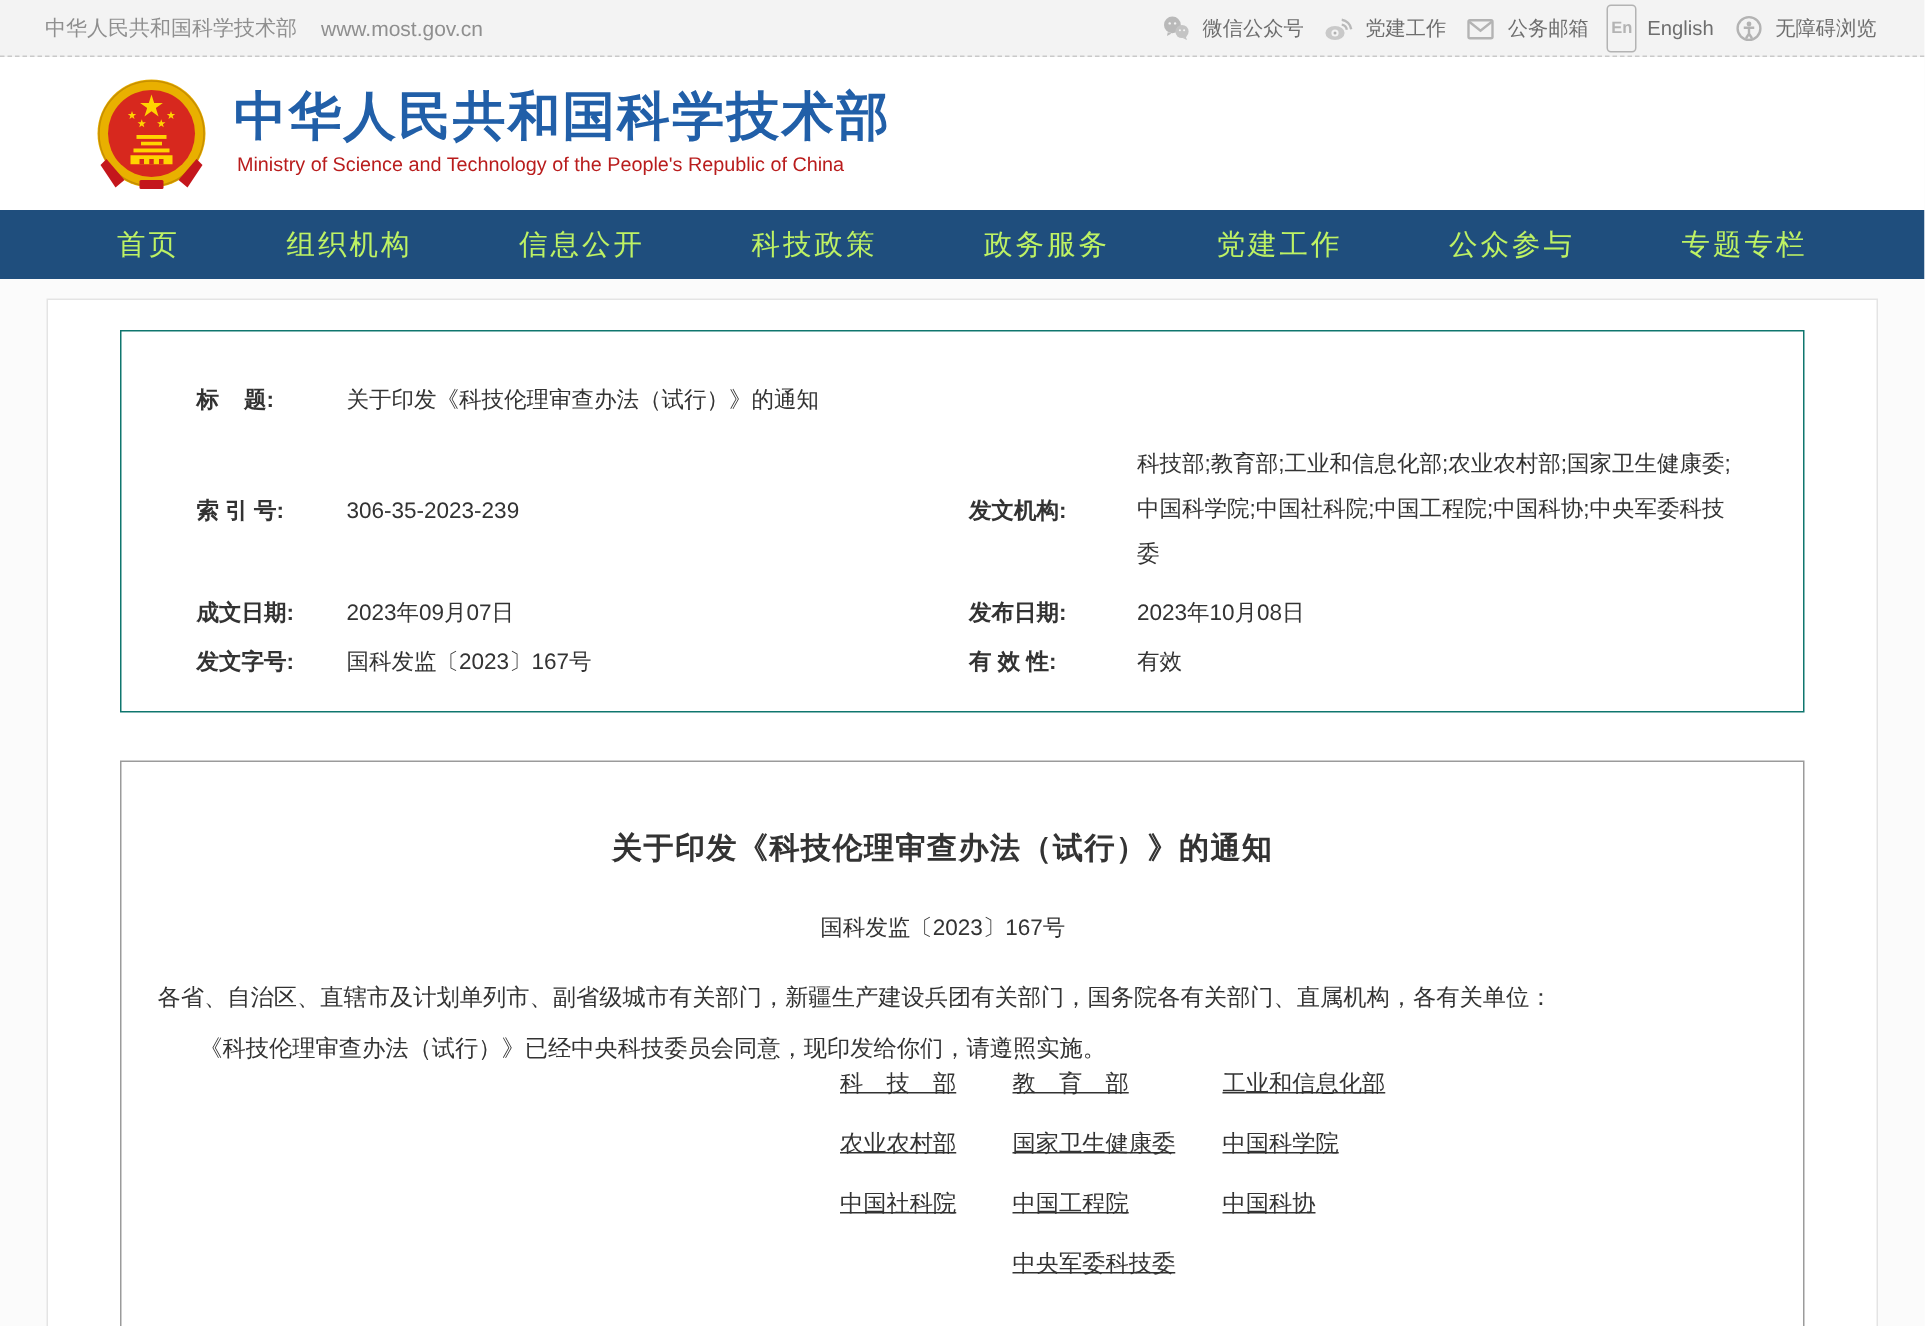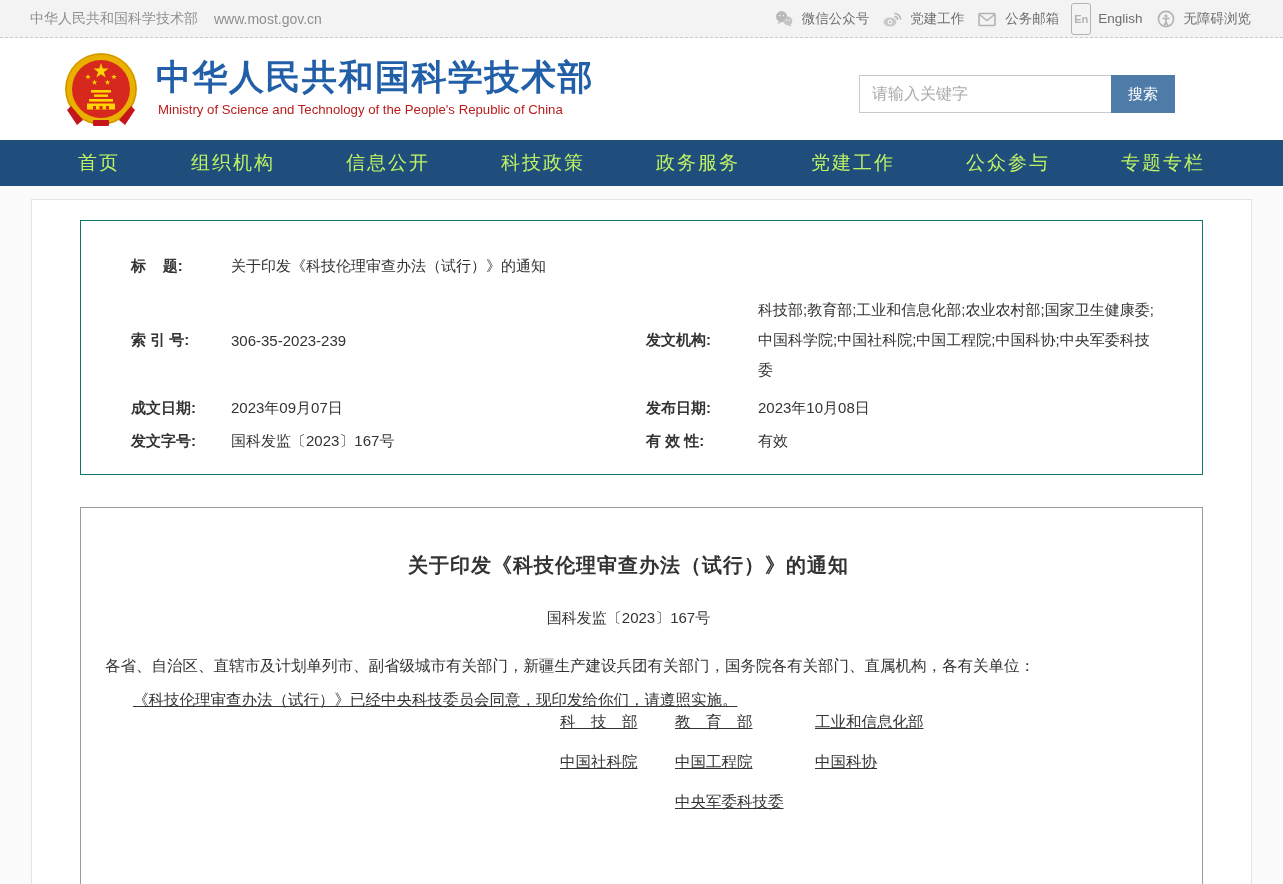--- a/index.html
+++ b/index.html
@@ -48,21 +48,21 @@
   .m-v.colL { width:415px; flex-shrink:0; }
   .m-l.colR { margin-left:0; width:112px; }
   .m-v.wrap2 { line-height:30px; padding-right:40px; }
   .m-row.title-row { padding:8px 0 12px; }
 
   
   .doc-box { border:1px solid #9b9b9b; margin-top:32px; padding:44px 50px 60px 24px; height:560px; }
   .doc-title { text-align:center; font-size:20px; font-weight:bold; letter-spacing:1px; color:#333; }
   .doc-number { text-align:center; margin-top:30px; font-size:15px; }
   .doc-p { margin-top:26px; font-size:15.5px; line-height:1.55; }
-  .doc-p.indent { text-indent:1.8em; margin-top:10px;text-decoration:underline; }
+  .doc-p.indent { text-indent:1.8em; margin-top:10px; }
   .sig { margin-left:455px; font-size:15.5px;text-decoration:underline; }
   .sig-row { display:flex; margin-bottom:19px; }
   .sig-c1 { width:115px; }
   .sig-c2 { width:140px; }
 </style>
 </head>
 <body>
 
 <div class="topbar">
   <div class="topbar-left">
@@ -141,24 +141,20 @@
       <rect x="30" y="56" width="3" height="3.5" fill="#d7281e"></rect>
       <rect x="36.5" y="56" width="3" height="3.5" fill="#d7281e"></rect>
       <rect x="43" y="56" width="3" height="3.5" fill="#d7281e"></rect>
       <path d="M8 56 L20 70 L14 75 L4 60 Z" fill="#c4161c"></path>
       <path d="M68 56 L56 70 L62 75 L72 60 Z" fill="#c4161c"></path>
       <rect x="30" y="70" width="16" height="6" rx="1" fill="#c4161c"></rect>
     </svg>
   </div>
   <div class="site-title">中华人民共和国科学技术部</div>
   <div class="site-subtitle">Ministry of Science and Technology of the People's Republic of China</div>
-  <div class="search">
-    <input type="text" placeholder="请输入关键字" style="">
-    <button>搜索</button>
-  </div>
 </div>
 
 <div class="nav">
   <span class="nav-item">首页</span>
   <span class="nav-item">组织机构</span>
   <span class="nav-item">信息公开</span>
   <span class="nav-item">科技政策</span>
   <span class="nav-item">政务服务</span>
   <span class="nav-item">党建工作</span>
   <span class="nav-item">公众参与</span>
@@ -198,20 +194,25 @@
     <div class="doc-p">各省、自治区、直辖市及计划单列市、副省级城市有关部门，新疆生产建设兵团有关部门，国务院各有关部门、直属机构，各有关单位：</div>
     <div class="doc-p indent">《科技伦理审查办法（试行）》已经中央科技委员会同意，现印发给你们，请遵照实施。</div>
 
     <div class="sig">
       <div class="sig-row">
         <span class="sig-c1">科　技　部</span>
         <span class="sig-c2">教　育　部</span>
         <span class="sig-c3">工业和信息化部</span>
       </div>
       <div class="sig-row">
+        <span class="sig-c1">农业农村部</span>
+        <span class="sig-c2">国家卫生健康委</span>
+        <span class="sig-c3">中国科学院</span>
+      </div>
+      <div class="sig-row">
         <span class="sig-c1">中国社科院</span>
         <span class="sig-c2">中国工程院</span>
         <span class="sig-c3">中国科协</span>
       </div>
       <div class="sig-row">
         <span class="sig-c1"></span>
         <span class="sig-c2">中央军委科技委</span>
       </div>
 
     </div>

